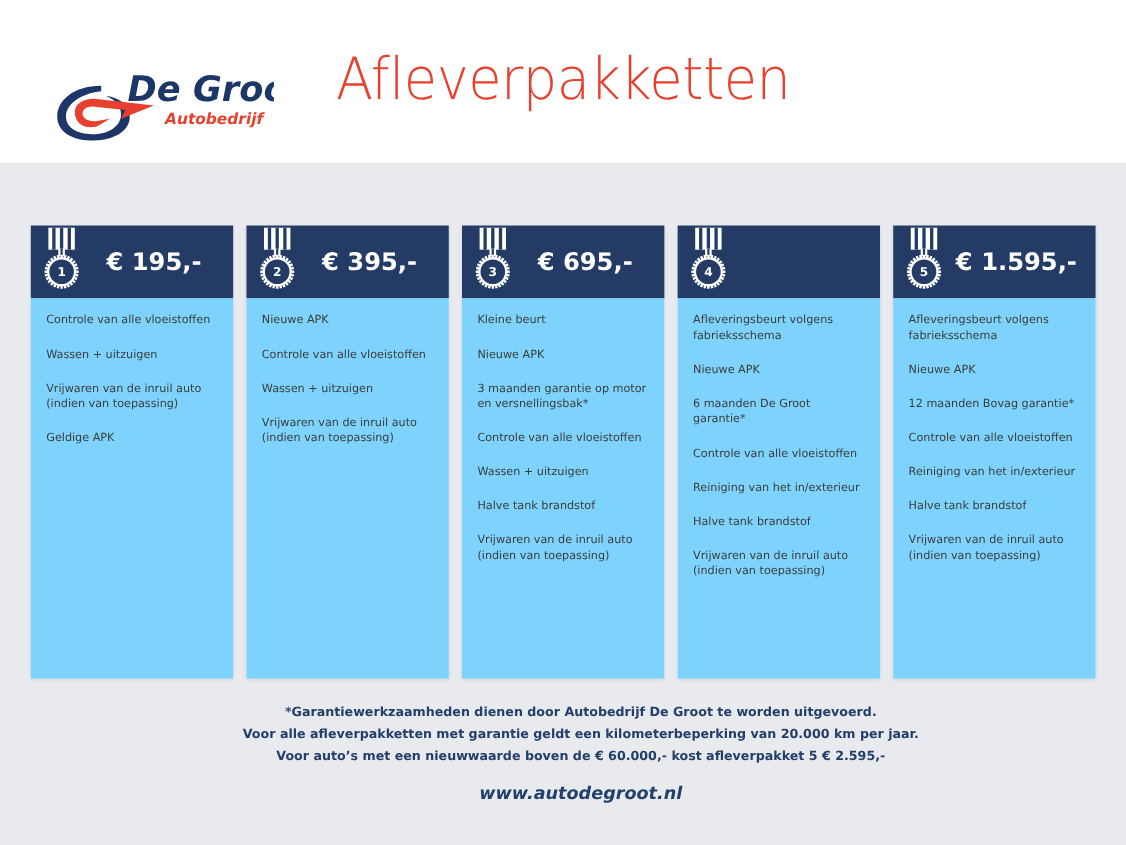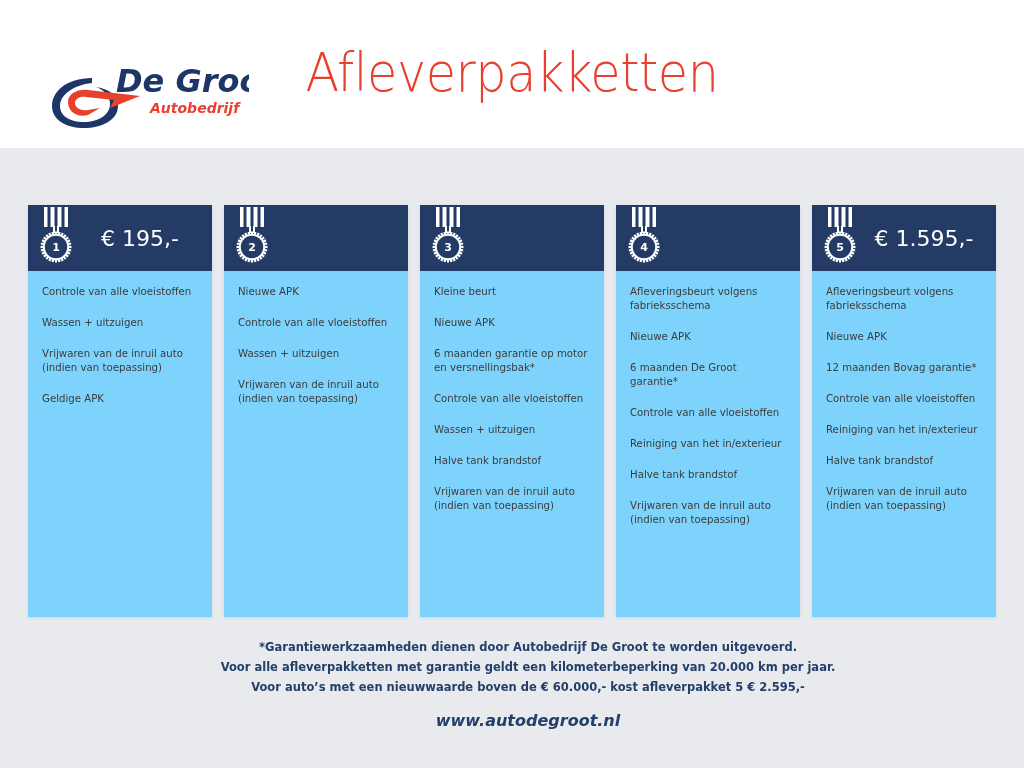--- a/index.html
+++ b/index.html
@@ -84,21 +84,21 @@
     position: relative;
     margin-top: -4px;
   }
   .medal svg { display: block; }
   .price {
     flex: 1;
     text-align: center;
     color: #ffffff;
     font-family: "DejaVu Sans", sans-serif;
     font-size: 22px;
-    font-weight: normal;
+    font-weight: bold;
     letter-spacing: 0px;
     padding-right: 4px;
     white-space: nowrap;
   }
   .card-body {
     height: 346px;
     padding: 14px 14px 0 14px;
     box-sizing: border-box;
     background: #7dd3fc;
   }
@@ -247,20 +247,21 @@
               <line x1="25.29" y1="31.01" x2="26.73" y2="28.03" stroke="#ffffff" stroke-width="2.2"></line>
               <line x1="27.61" y1="32.46" x2="29.66" y2="29.88" stroke="#ffffff" stroke-width="2.2"></line>
               <line x1="29.54" y1="34.39" x2="32.12" y2="32.34" stroke="#ffffff" stroke-width="2.2"></line>
               <line x1="30.99" y1="36.71" x2="33.97" y2="35.27" stroke="#ffffff" stroke-width="2.2"></line>
               <line x1="31.89" y1="39.29" x2="35.11" y2="38.55" stroke="#ffffff" stroke-width="2.2"></line>
               <circle cx="20" cy="42" r="12.2" fill="none" stroke="#ffffff" stroke-width="2"></circle>
               <circle cx="20" cy="42" r="9" fill="#233b65"></circle>
               <text x="20" y="46.2" text-anchor="middle" font-family="DejaVu Sans, sans-serif" font-size="11" font-weight="bold" fill="#ffffff">2</text>
             </svg>
           </div>
+          <div class="price">€ 395,-</div>
         </div>
         <div class="card-body">
           <div class="feature">Nieuwe APK</div>
           <div class="feature">Controle van alle vloeistoffen</div>
           <div class="feature">Wassen + uitzuigen</div>
           <div class="feature">Vrijwaren van de inruil auto
 (indien van toepassing)</div>
         </div>
       </div>
       <div class="card">
@@ -299,25 +300,26 @@
               <line x1="25.29" y1="31.01" x2="26.73" y2="28.03" stroke="#ffffff" stroke-width="2.2"></line>
               <line x1="27.61" y1="32.46" x2="29.66" y2="29.88" stroke="#ffffff" stroke-width="2.2"></line>
               <line x1="29.54" y1="34.39" x2="32.12" y2="32.34" stroke="#ffffff" stroke-width="2.2"></line>
               <line x1="30.99" y1="36.71" x2="33.97" y2="35.27" stroke="#ffffff" stroke-width="2.2"></line>
               <line x1="31.89" y1="39.29" x2="35.11" y2="38.55" stroke="#ffffff" stroke-width="2.2"></line>
               <circle cx="20" cy="42" r="12.2" fill="none" stroke="#ffffff" stroke-width="2"></circle>
               <circle cx="20" cy="42" r="9" fill="#233b65"></circle>
               <text x="20" y="46.2" text-anchor="middle" font-family="DejaVu Sans, sans-serif" font-size="11" font-weight="bold" fill="#ffffff">3</text>
             </svg>
           </div>
+          <div class="price">€ 695,-</div>
         </div>
         <div class="card-body">
           <div class="feature">Kleine beurt</div>
           <div class="feature">Nieuwe APK</div>
-          <div class="feature">6 maanden garantie op motor
+          <div class="feature">3 maanden garantie op motor
 en versnellingsbak*</div>
           <div class="feature">Controle van alle vloeistoffen</div>
           <div class="feature">Wassen + uitzuigen</div>
           <div class="feature">Halve tank brandstof</div>
           <div class="feature">Vrijwaren van de inruil auto
 (indien van toepassing)</div>
         </div>
       </div>
       <div class="card">
         <div class="card-header">

